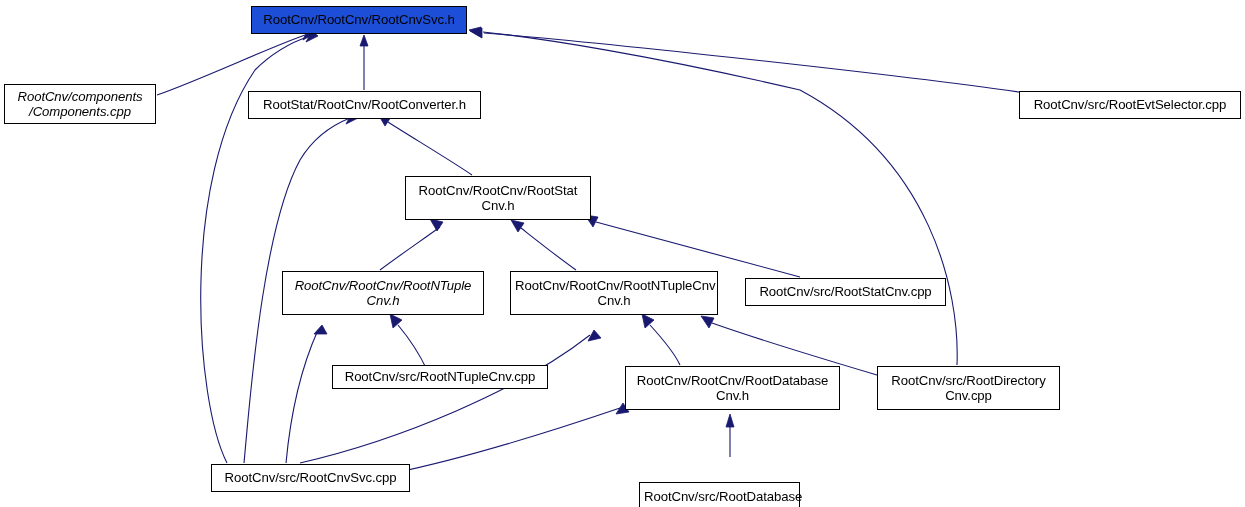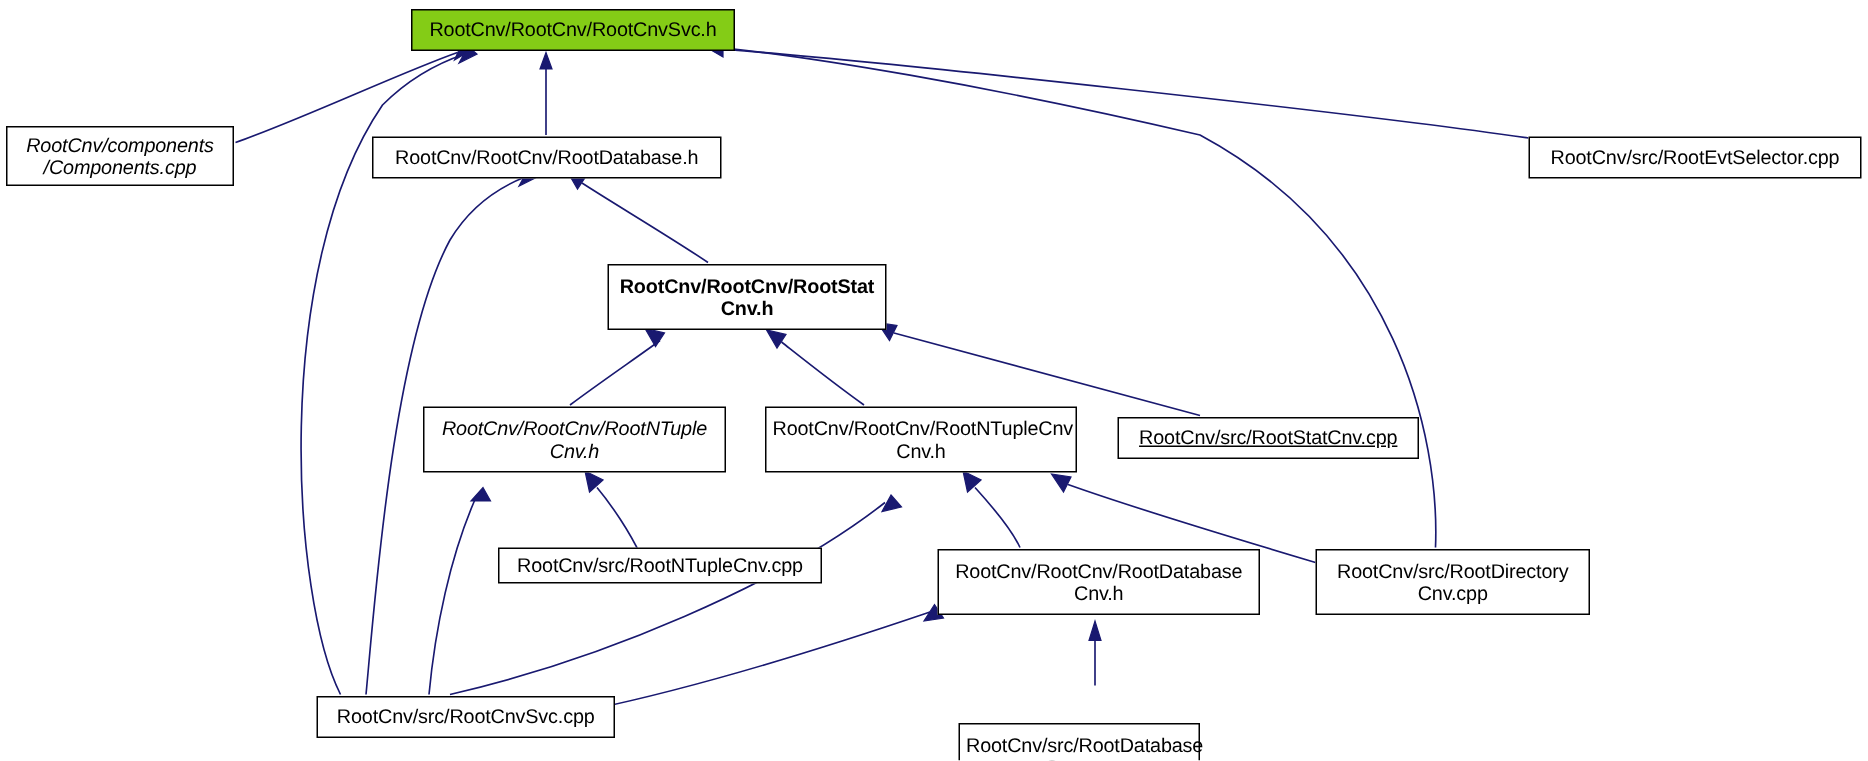--- a/index.html
+++ b/index.html
@@ -44,23 +44,22 @@
     justify-content: center;
     text-align: center;
     font-size: 13.2px;
     line-height: 15.5px;
     letter-spacing: -0.1px;
     white-space: pre-line;
     padding: 0 4px;
     z-index: 2;
   }
   .graph-node.root-node {
-    background: #84cc16;
+    background: #1d4ed8;
     border: 1px solid #000000;
-    margin-left: 23px;
   }
   .node-label {
     display: block;
     width: 100%;
   }
 </style>
 </head>
 <body>
 
 <div id="graph-root">
@@ -133,29 +132,29 @@
       <g>
         <path class="edge-path" d="M730,457 L730,425"></path>
         <path class="edge-head" d="M726,427 L734,427 L730,414 Z"></path>
       </g>
     </svg>
 
   <div id="node-layer">
       <div class="graph-node root-node" style="left: 251px; top: 6px; width: 216px; height: 28px;"><span class="node-label">RootCnv/RootCnv/RootCnvSvc.h</span></div>
       <div class="graph-node" style="left: 4px; top: 84px; width: 152px; height: 40px; font-style: italic;"><span class="node-label">RootCnv/components
 /Components.cpp</span></div>
-      <div class="graph-node" style="left: 248px; top: 91px; width: 233px; height: 28px;"><span class="node-label">RootCnv/RootCnv/RootDatabase.h</span></div>
+      <div class="graph-node" style="left: 248px; top: 91px; width: 233px; height: 28px;"><span class="node-label">RootStat/RootCnv/RootConverter.h</span></div>
       <div class="graph-node" style="left: 1019px; top: 91px; width: 222px; height: 28px;"><span class="node-label">RootCnv/src/RootEvtSelector.cpp</span></div>
-      <div class="graph-node" style="left: 405px; top: 176px; width: 186px; height: 44px; font-weight: bold;"><span class="node-label">RootCnv/RootCnv/RootStat
+      <div class="graph-node" style="left: 405px; top: 176px; width: 186px; height: 44px;"><span class="node-label">RootCnv/RootCnv/RootStat
 Cnv.h</span></div>
       <div class="graph-node" style="left: 282px; top: 271px; width: 202px; height: 44px; font-style: italic;"><span class="node-label">RootCnv/RootCnv/RootNTuple
 Cnv.h</span></div>
       <div class="graph-node" style="left: 510px; top: 271px; width: 208px; height: 44px;"><span class="node-label">RootCnv/RootCnv/RootNTupleCnv
 Cnv.h</span></div>
-      <div class="graph-node" style="left: 745px; top: 278px; width: 201px; height: 28px; text-decoration: underline;"><span class="node-label">RootCnv/src/RootStatCnv.cpp</span></div>
+      <div class="graph-node" style="left: 745px; top: 278px; width: 201px; height: 28px;"><span class="node-label">RootCnv/src/RootStatCnv.cpp</span></div>
       <div class="graph-node" style="left: 332px; top: 365px; width: 216px; height: 24px;"><span class="node-label">RootCnv/src/RootNTupleCnv.cpp</span></div>
       <div class="graph-node" style="left: 625px; top: 366px; width: 215px; height: 44px;"><span class="node-label">RootCnv/RootCnv/RootDatabase
 Cnv.h</span></div>
       <div class="graph-node" style="left: 877px; top: 366px; width: 183px; height: 44px;"><span class="node-label">RootCnv/src/RootDirectory
 Cnv.cpp</span></div>
       <div class="graph-node" style="left: 211px; top: 464px; width: 199px; height: 28px;"><span class="node-label">RootCnv/src/RootCnvSvc.cpp</span></div>
       <div class="graph-node" style="left: 639px; top: 482px; width: 161px; height: 44px;"><span class="node-label">RootCnv/src/RootDatabase
 Cnv.cpp</span></div>
     </div>
 

